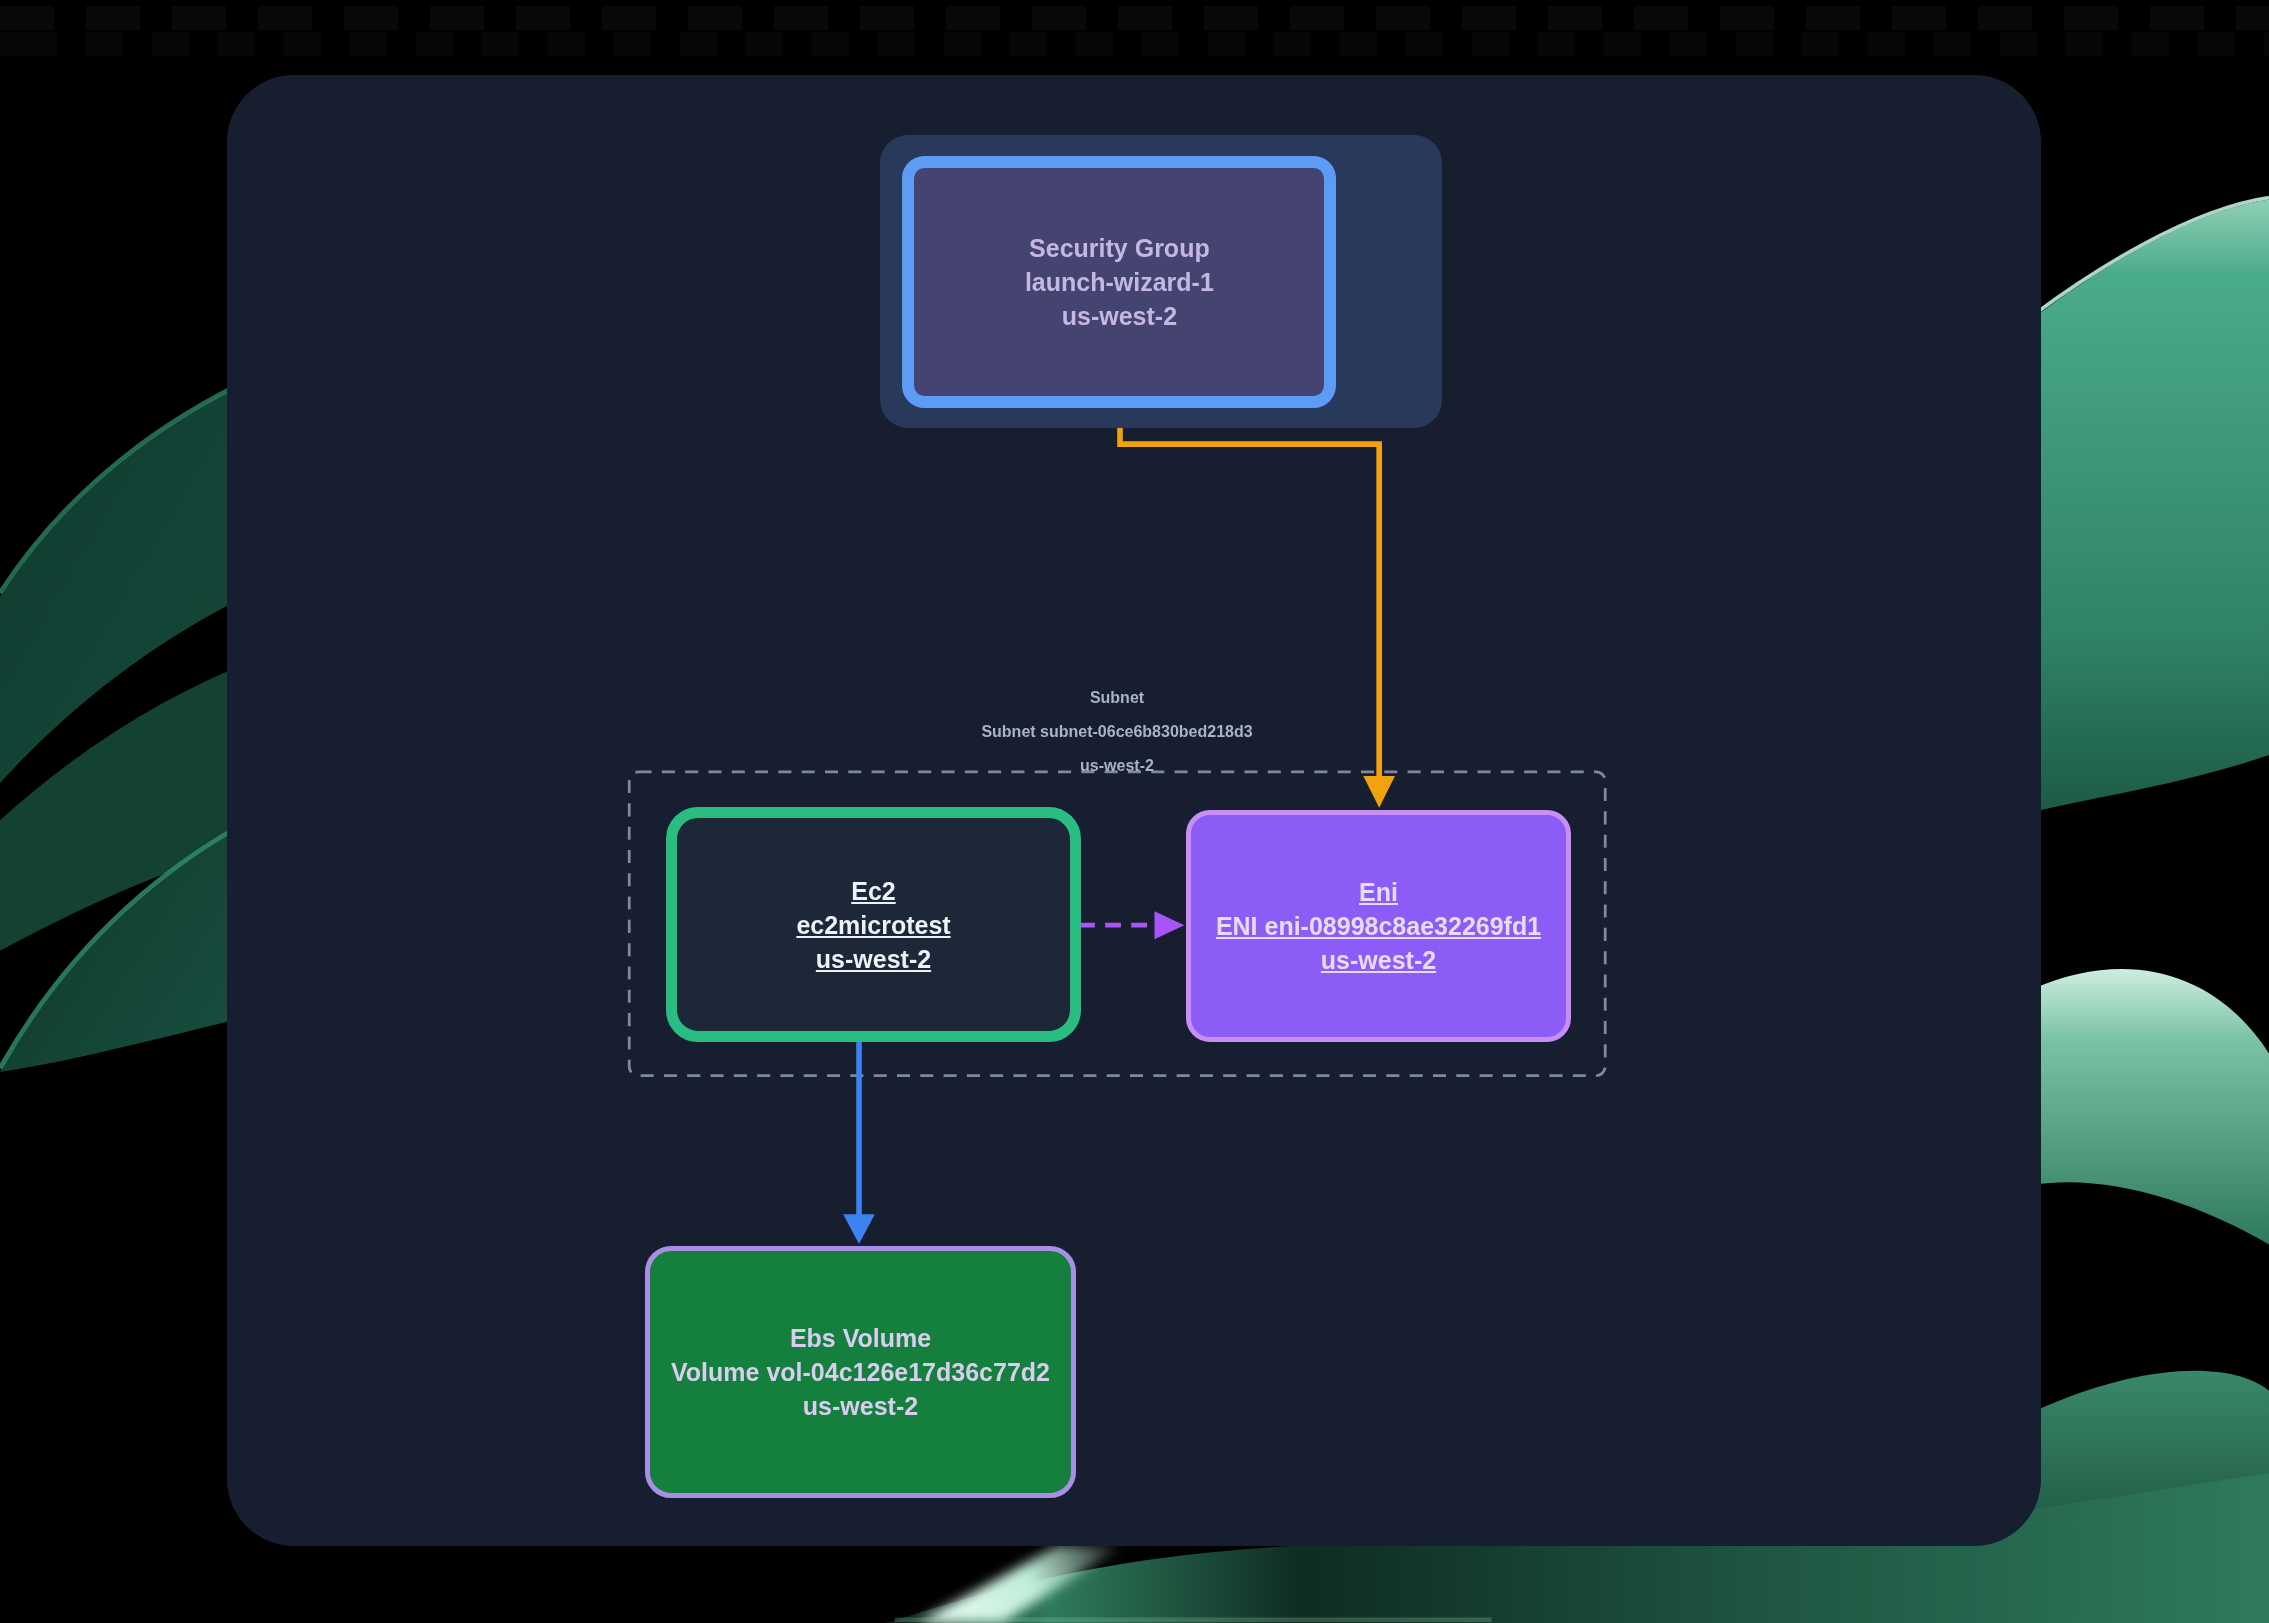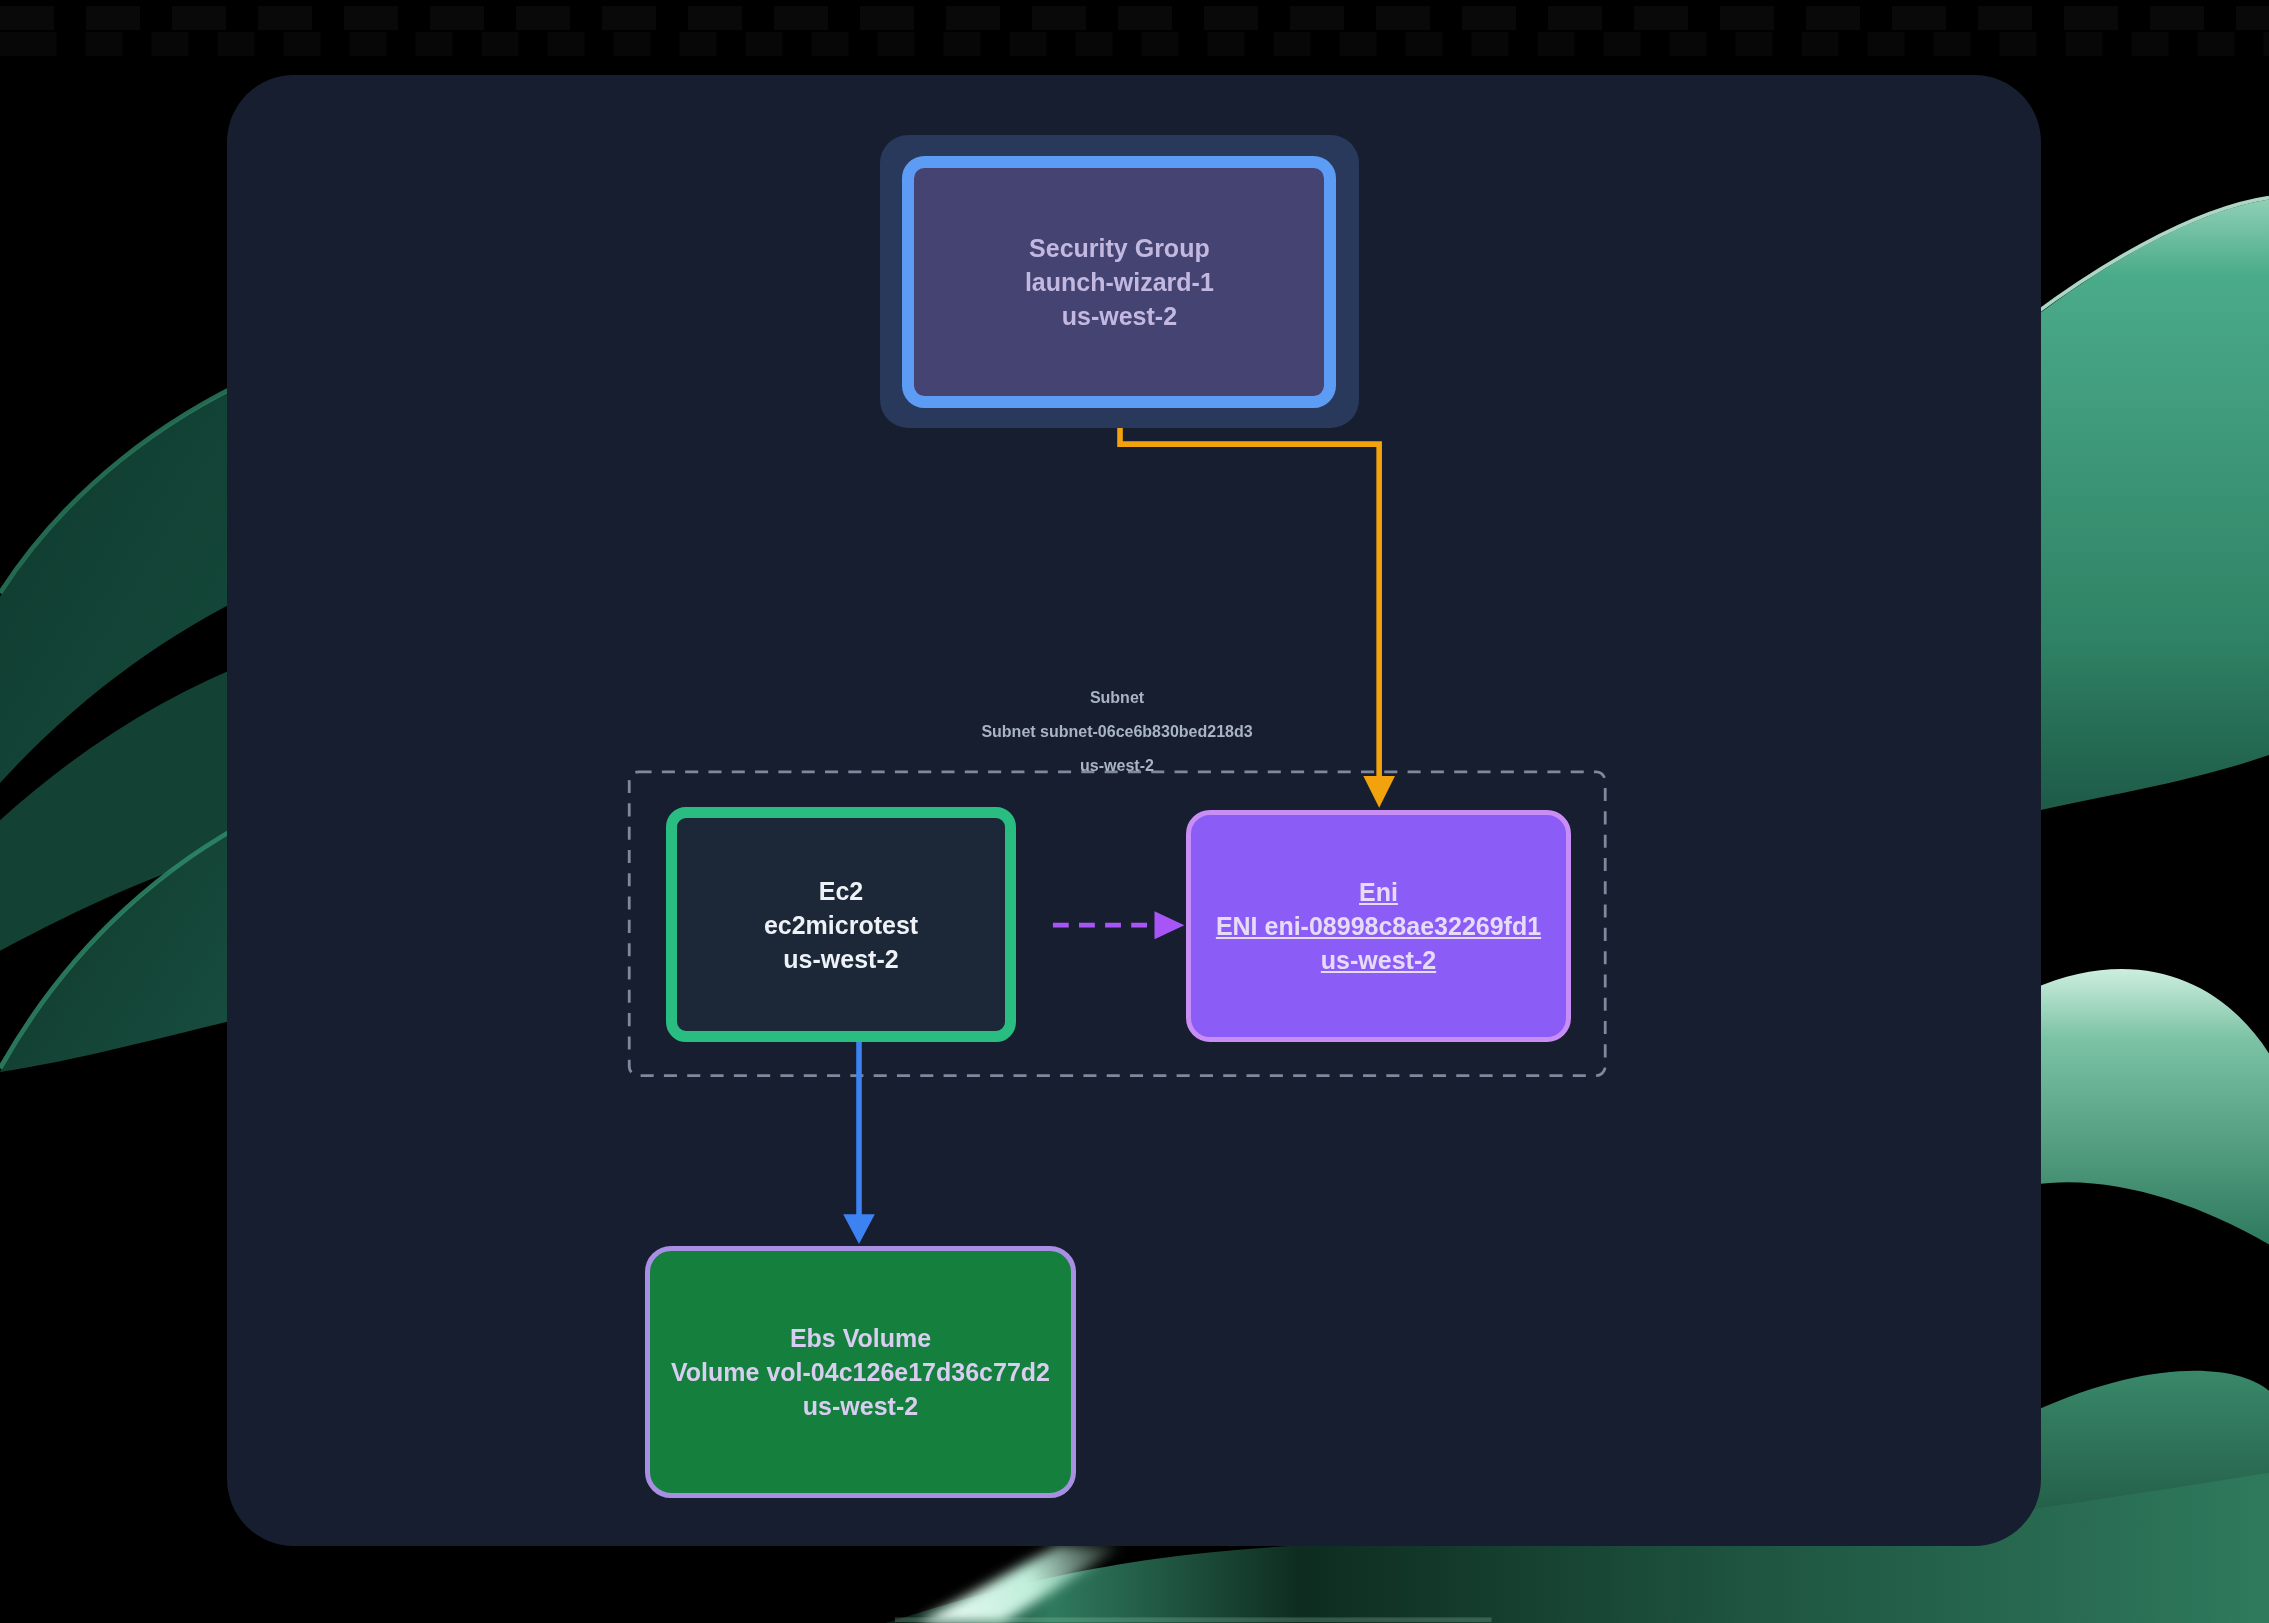--- a/index.html
+++ b/index.html
@@ -20,23 +20,23 @@
 
   
   .panel{position:absolute;left:227px;top:75px;width:1814px;height:1471px;
          background:#161e2f;border-radius:67px;}
   .edges{position:absolute;left:0;top:0;width:1814px;height:1471px;}
 
   .node{position:absolute;box-sizing:border-box;display:flex;flex-direction:column;
         justify-content:center;align-items:center;text-align:center;font-weight:700;}
   .node .line{font-size:25px;line-height:34px;white-space:nowrap;}
 
-  .halo{position:absolute;left:653px;top:60px;width:479px;height:293px;border-radius:28px;}
+  .halo{position:absolute;left:653px;top:60px;width:562px;height:293px;border-radius:28px;}
   .node.sg{left:22.4px;top:20.5px;width:434px;height:252px;border:12px solid;border-radius:22.4px;}
-  .node.ec2{left:439px;top:732px;width:350px;height:235px;border:11.2px solid;border-radius:20px;}
+  .node.ec2{left:439px;top:732px;width:415px;height:235px;border:11.2px solid;border-radius:32px;text-decoration:underline;}
   .node.eni{left:959px;top:735px;width:385px;height:232px;border:5.6px solid;border-radius:24px;}
   .node.ebs{left:418px;top:1171px;width:431px;height:252px;border:5.6px solid;border-radius:26px;}
 
   .subnet-label{position:absolute;left:545px;top:606px;width:690px;text-align:center;
                 font-weight:700;font-size:16px;line-height:34px;}
 </style>
 </head>
 <body>
 
 <svg class="wallpaper" viewBox="0 0 2434 1741" xmlns="http://www.w3.org/2000/svg">

